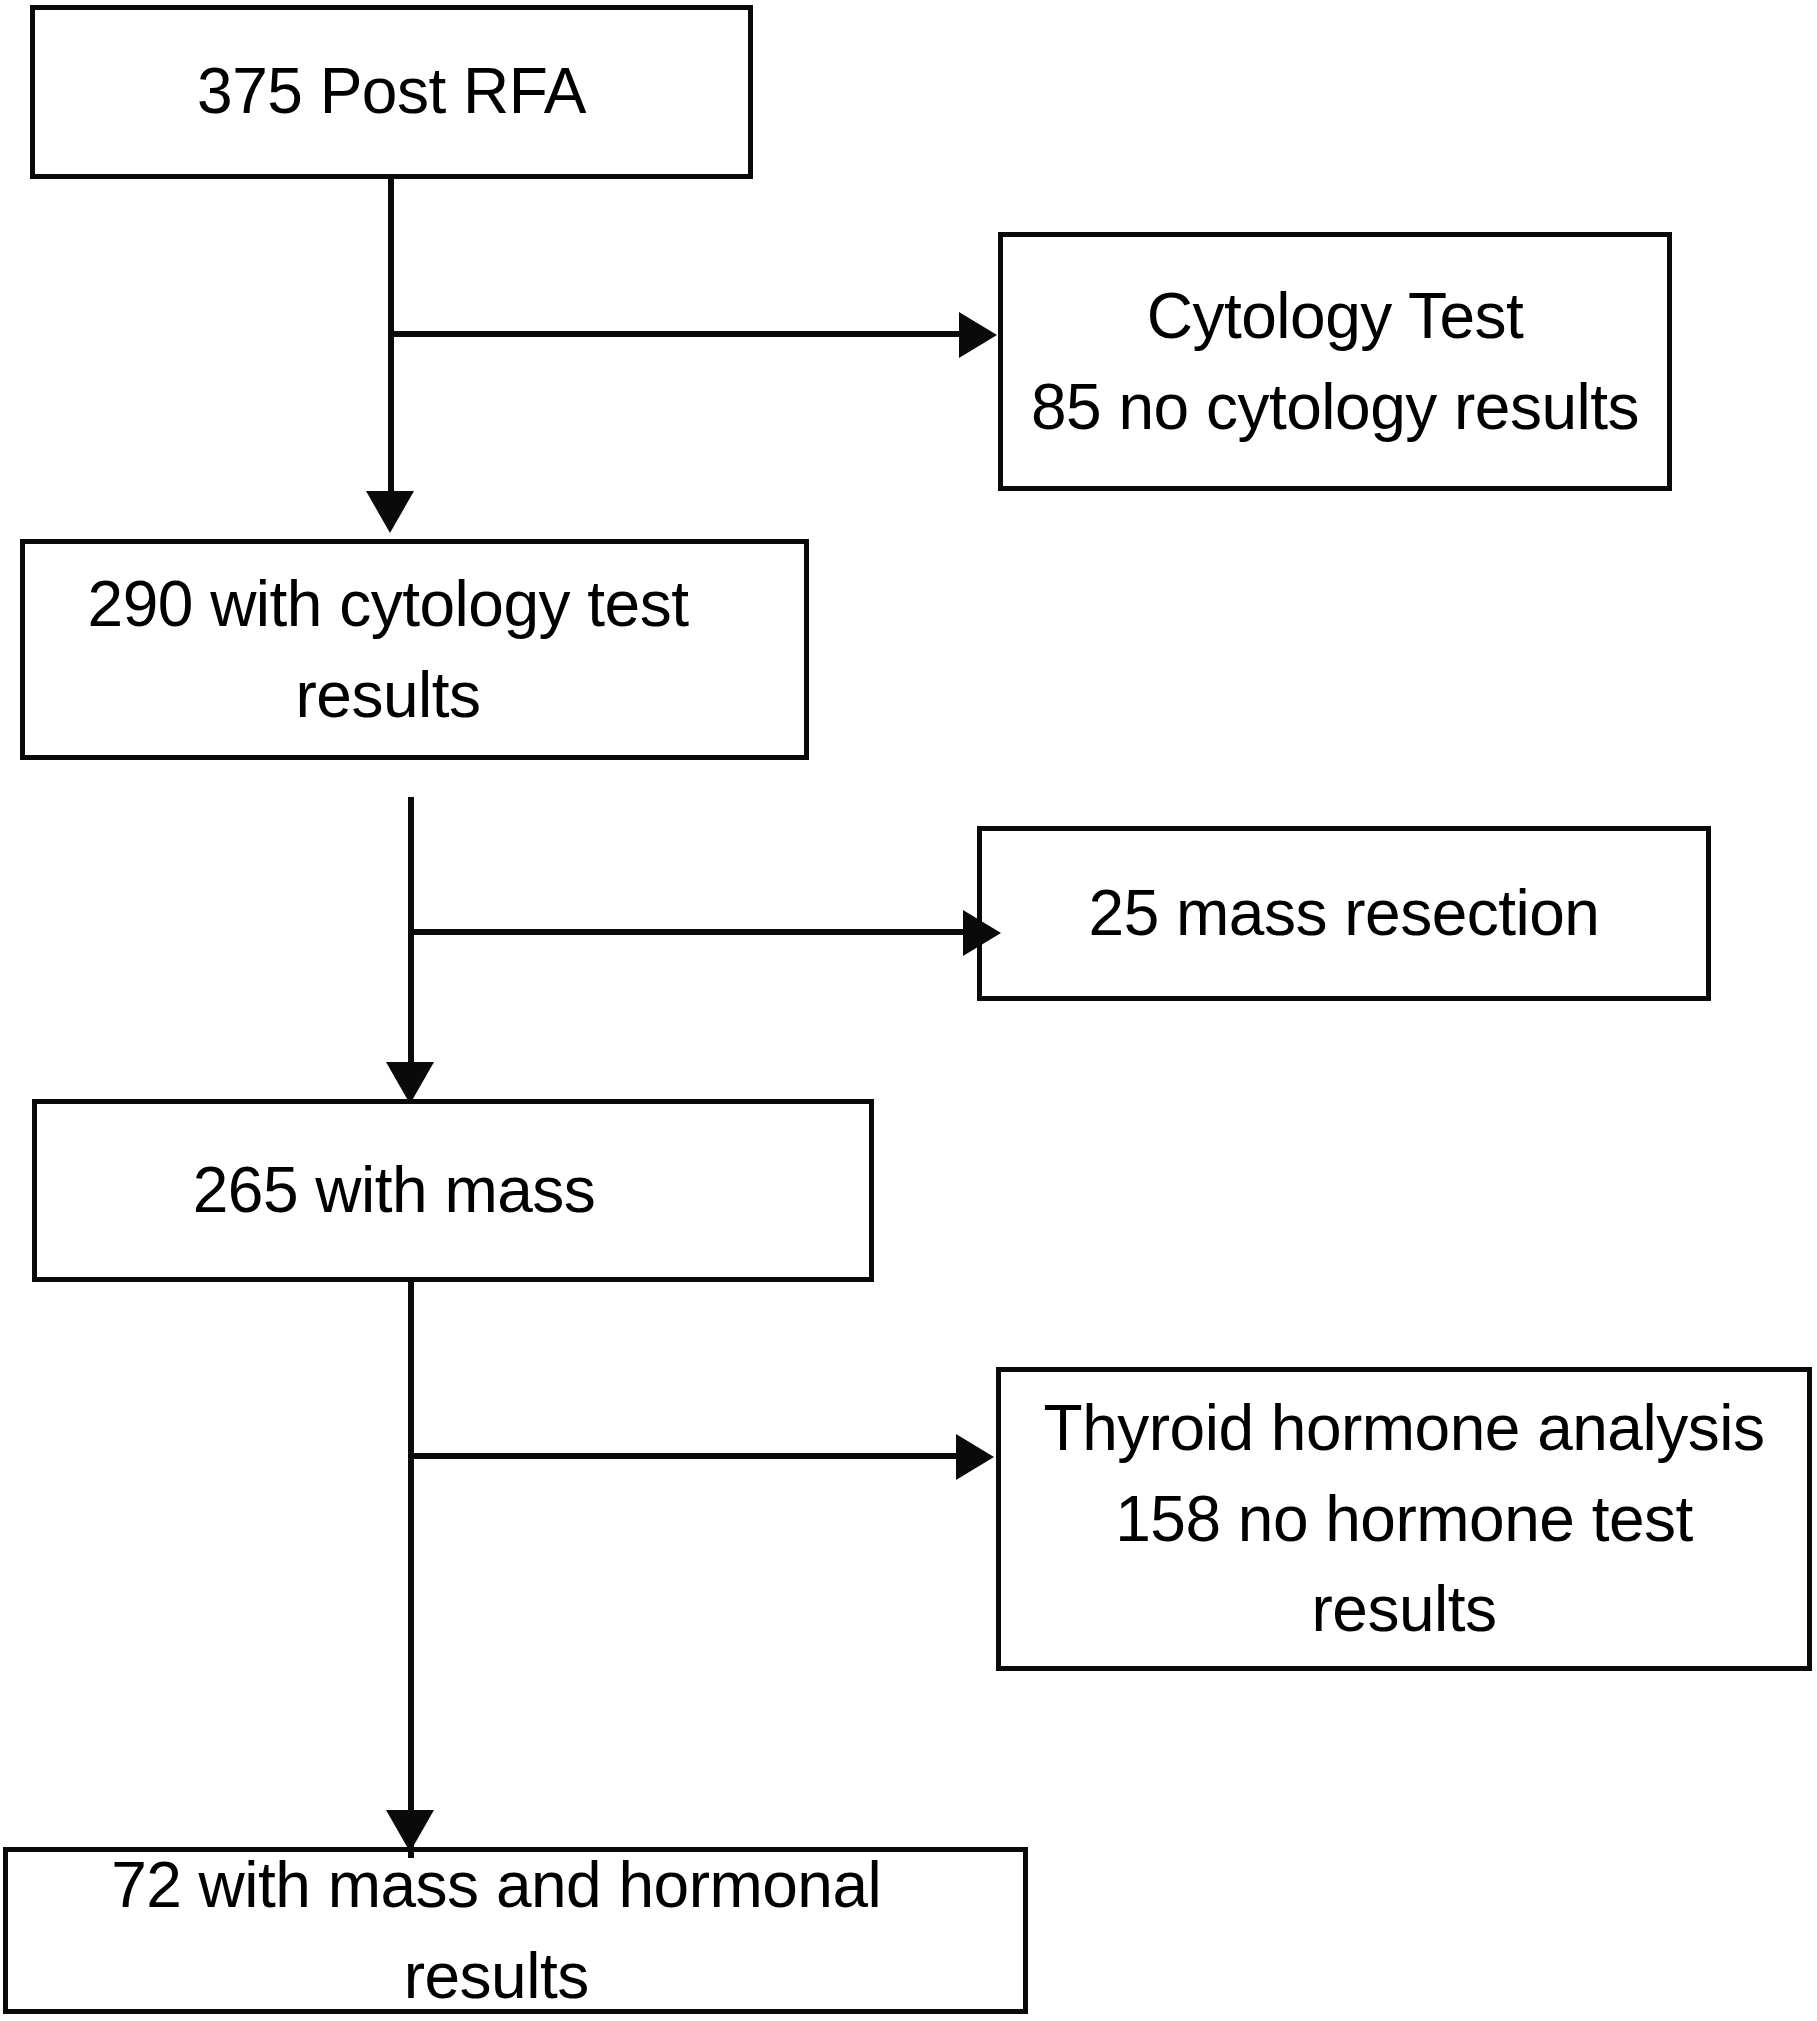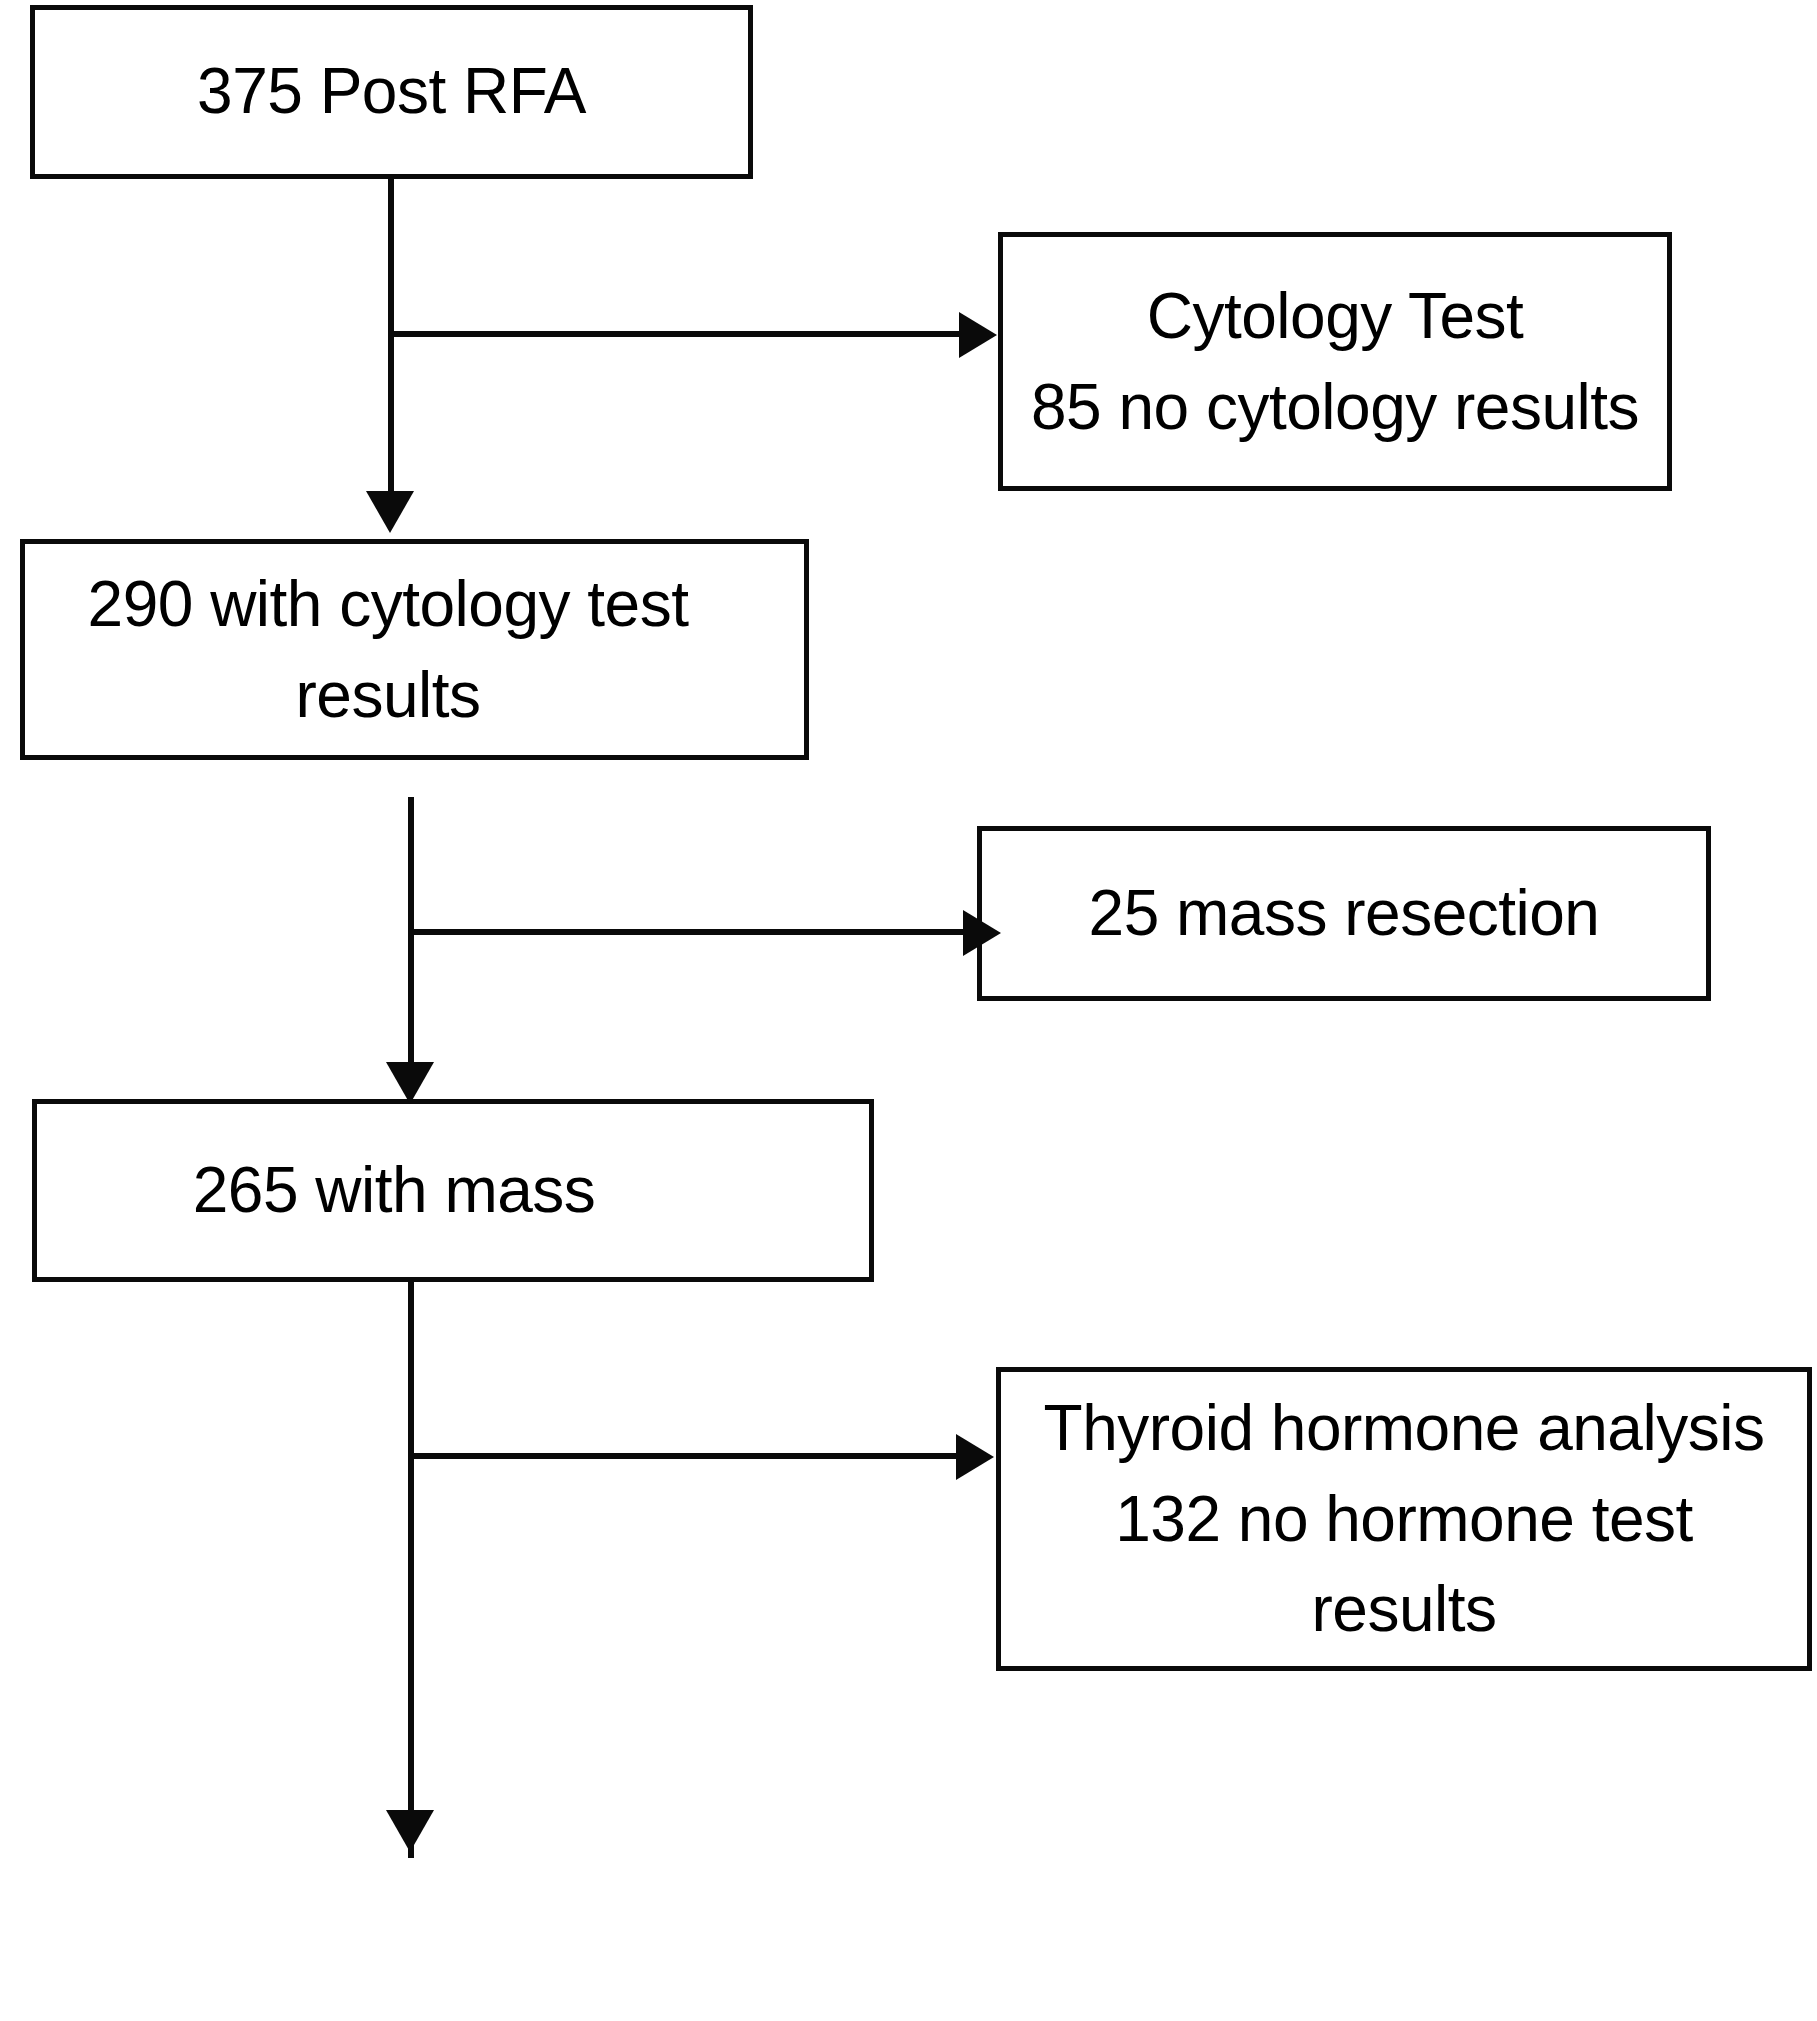--- a/index.html
+++ b/index.html
@@ -123,24 +123,27 @@
   <div class="fc-box" id="box-mass-resect">
     <span class="fc-text">25 mass resection</span>
   </div>
 
   <div class="fc-box" id="box-with-mass">
     <span class="fc-text">265 with mass</span>
   </div>
 
   <div class="fc-box" id="box-thyroid">
     <span class="fc-text">Thyroid hormone analysis
-132 no hormone test
+158 no hormone test
 results</span>
   </div>
 
+  <div class="fc-box" id="box-final">
+    <span class="fc-text">72 with mass and hormonal results</span>
+  </div>
 
   <div class="vline" id="v1"></div>
   <div class="arrow-down" id="v1-arrow"></div>
   <div class="hline" id="h1"></div>
   <div class="arrow-right" id="h1-arrow"></div>
 
   <div class="vline" id="v2"></div>
   <div class="arrow-down" id="v2-arrow"></div>
   <div class="hline" id="h2"></div>
   <div class="arrow-right" id="h2-arrow"></div>

